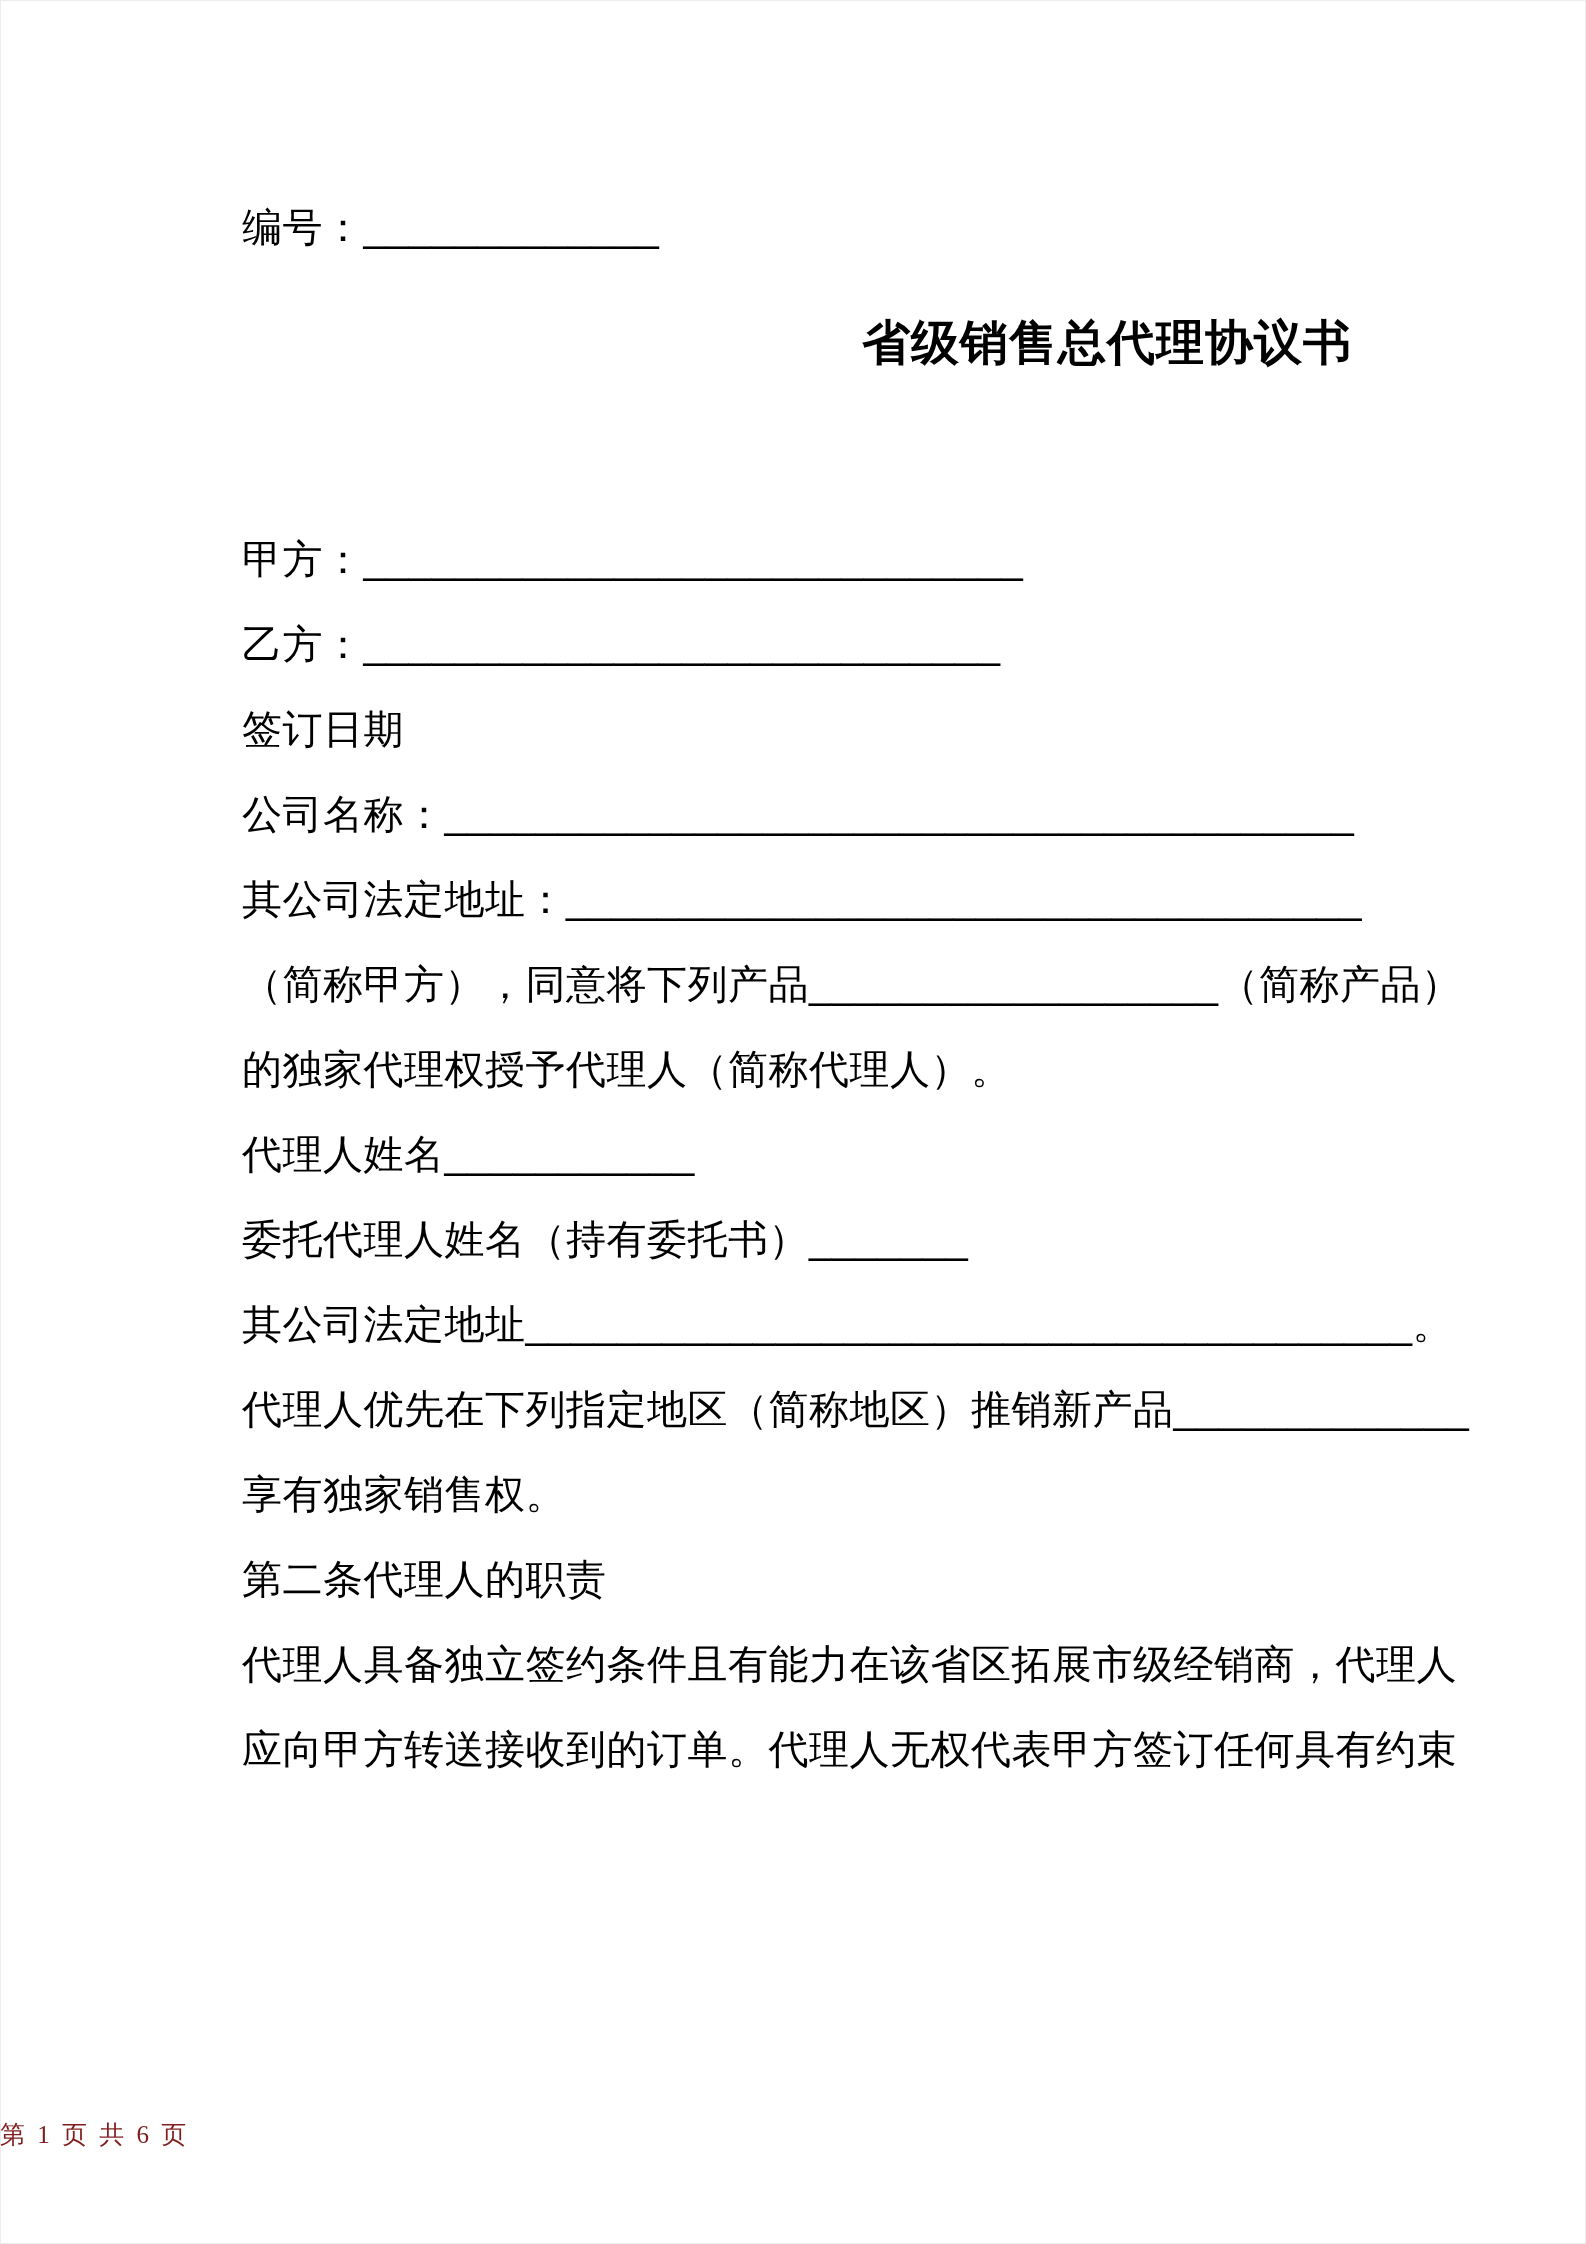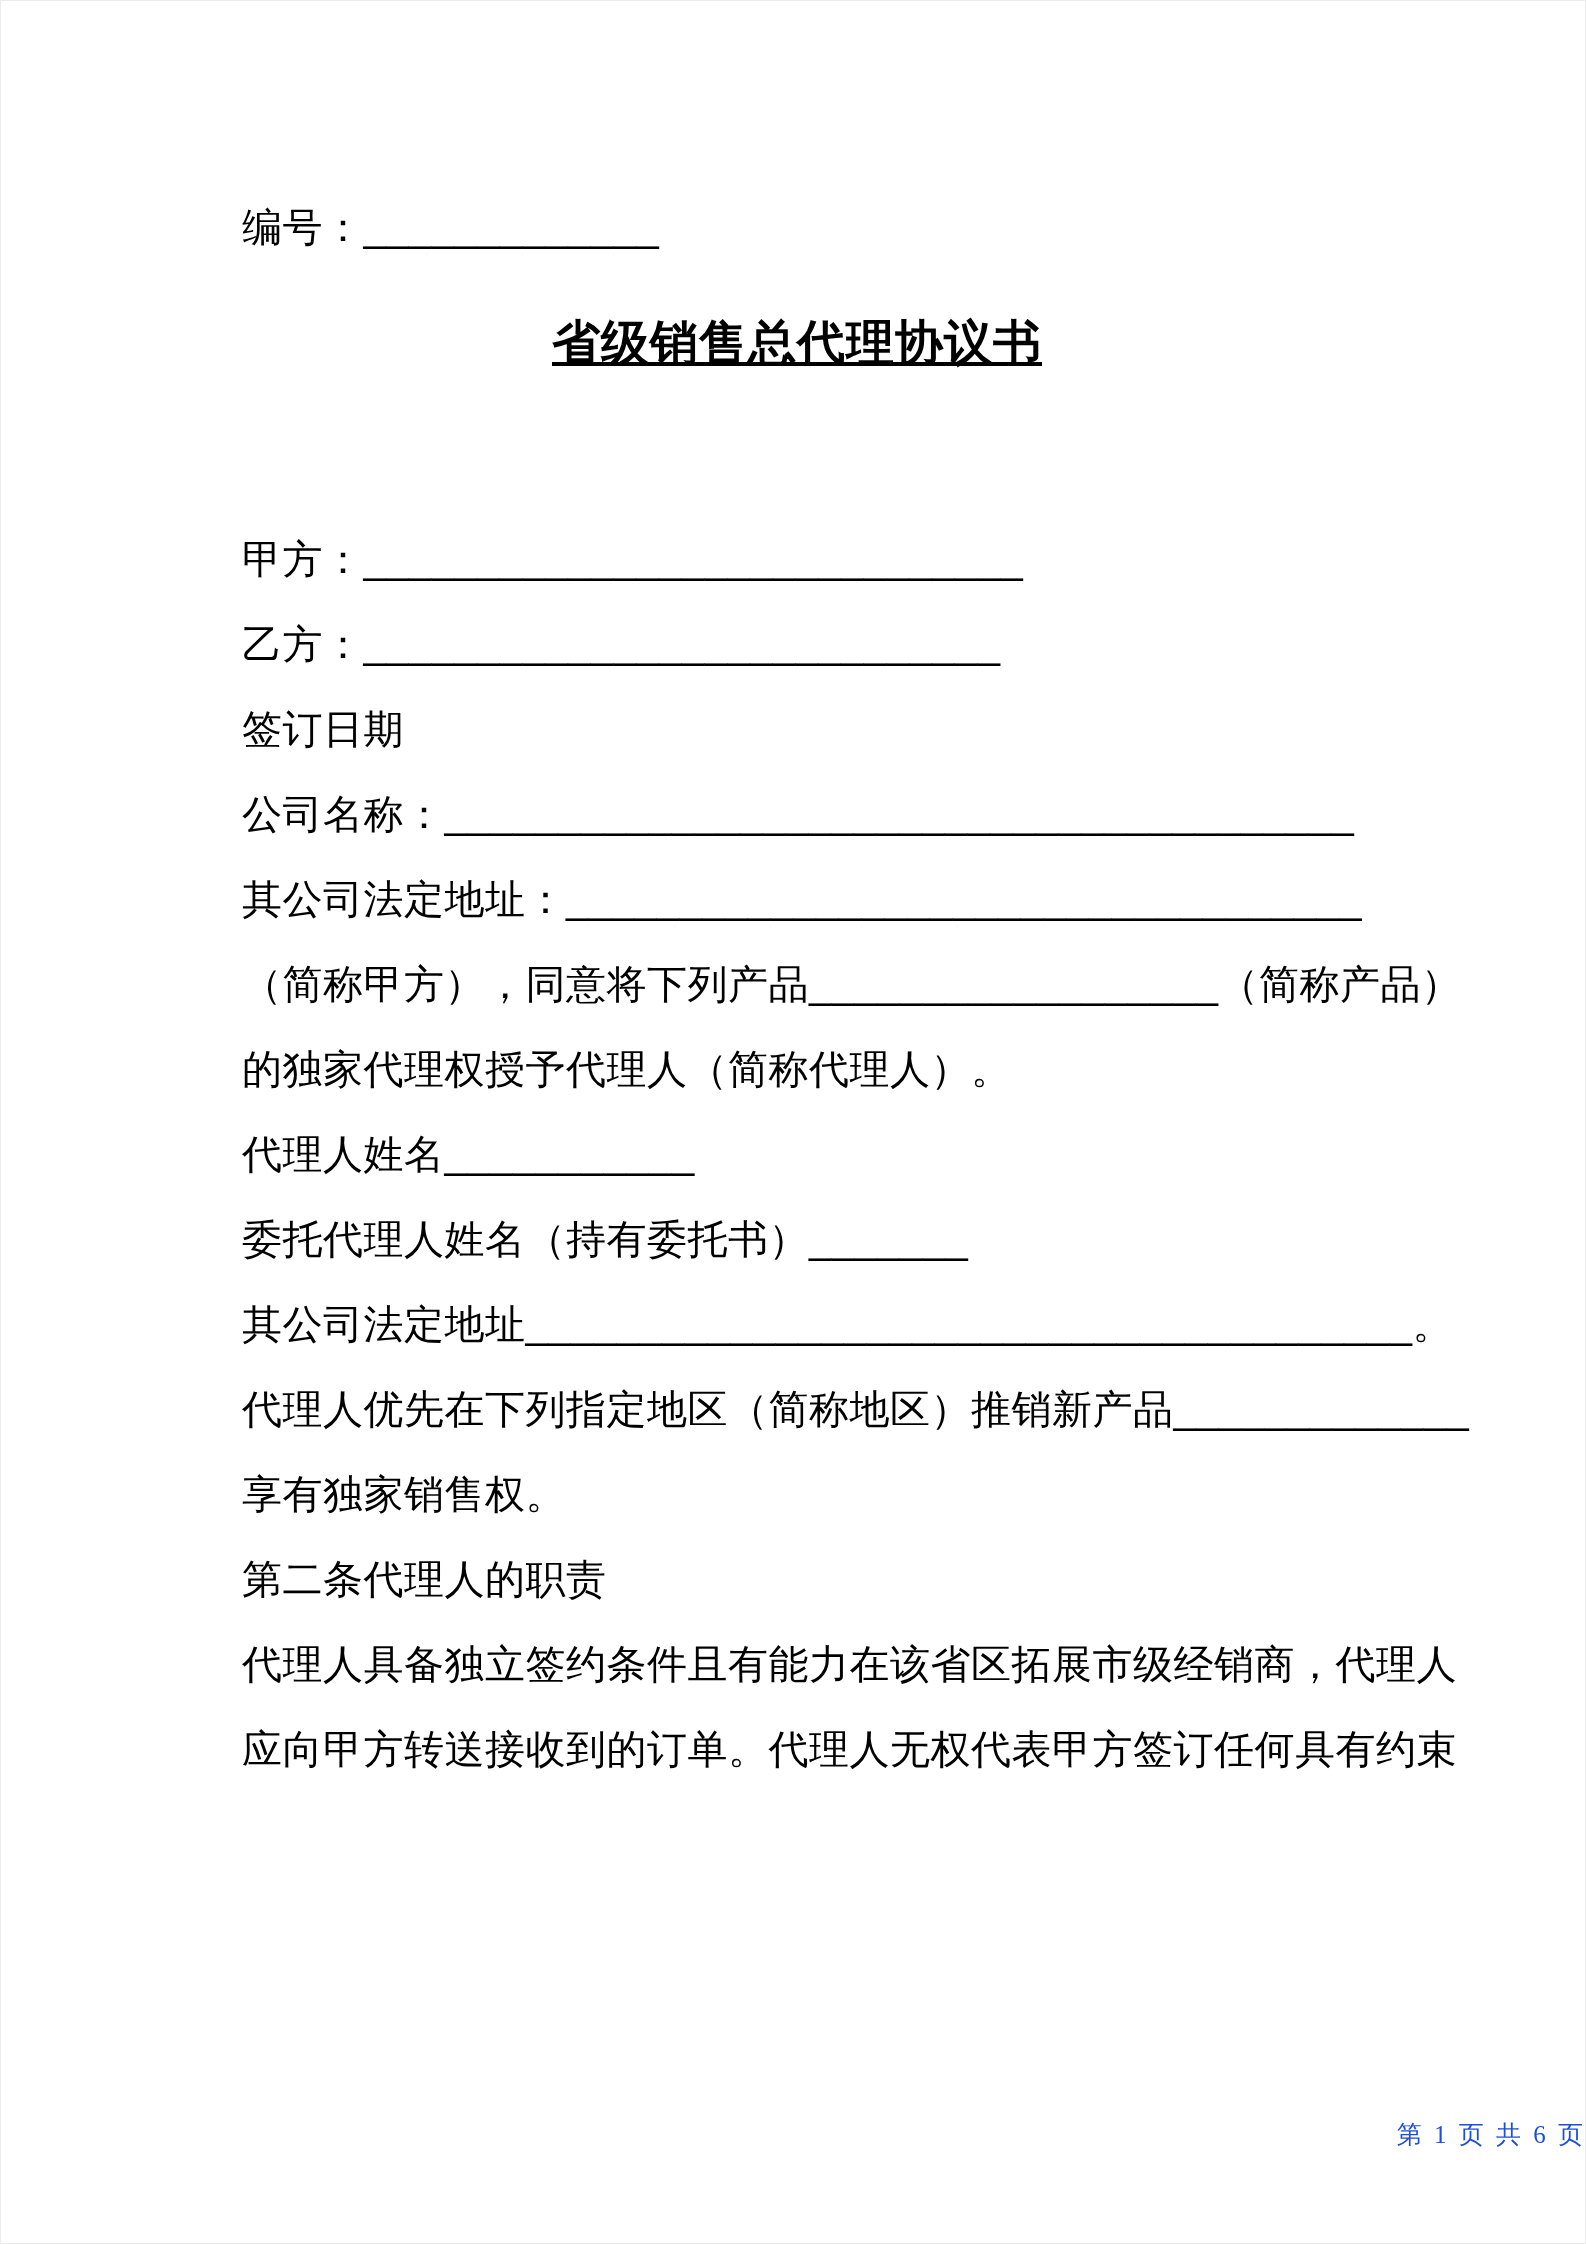--- a/index.html
+++ b/index.html
@@ -29,40 +29,39 @@
     font-weight: 400;
     height: 85px;
     line-height: 85px;
     white-space: nowrap;
     letter-spacing: 0.5px;
   }
   .doc-title {
     margin: 30px 0 0 0;
     font-size: 48px;
     font-weight: 700;
-    text-align: center;
+    text-align: right;
     height: 85px;
     line-height: 85px;
     letter-spacing: 1px;
-    text-decoration: underline;
   }
   .first-body-line {
     margin-top: 132px;
   }
   .footer {
     position: absolute;
     left: 0;
     right: 0;
     top: 2118px;
-    text-align: right;
+    text-align: left;
     font-family: "Liberation Serif", "DejaVu Serif", serif;
     font-size: 25px;
     font-weight: 400;
     letter-spacing: 3px;
-    color: #1d4ed8;
+    color: #7f1d1d;
   }
 </style>
 </head>
 <body>
 
 <div class="page">
 
   <div class="content">
 
     <p class="line">编号：_____________</p>

